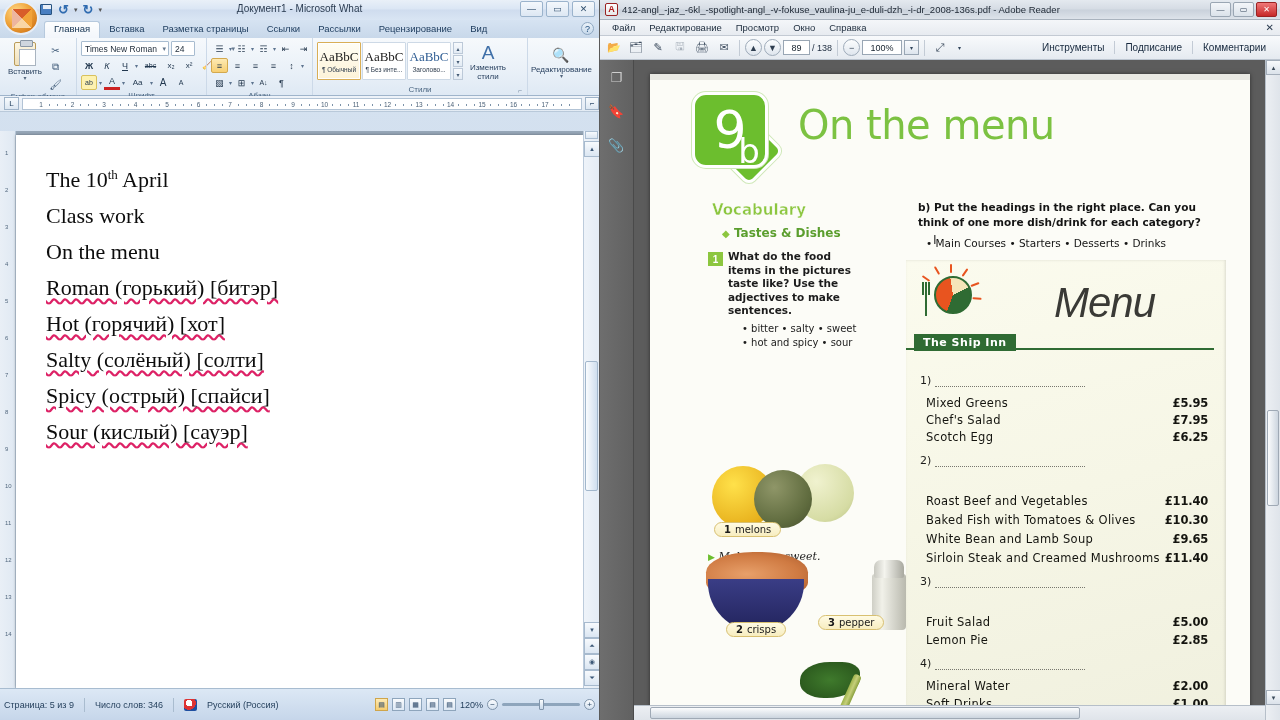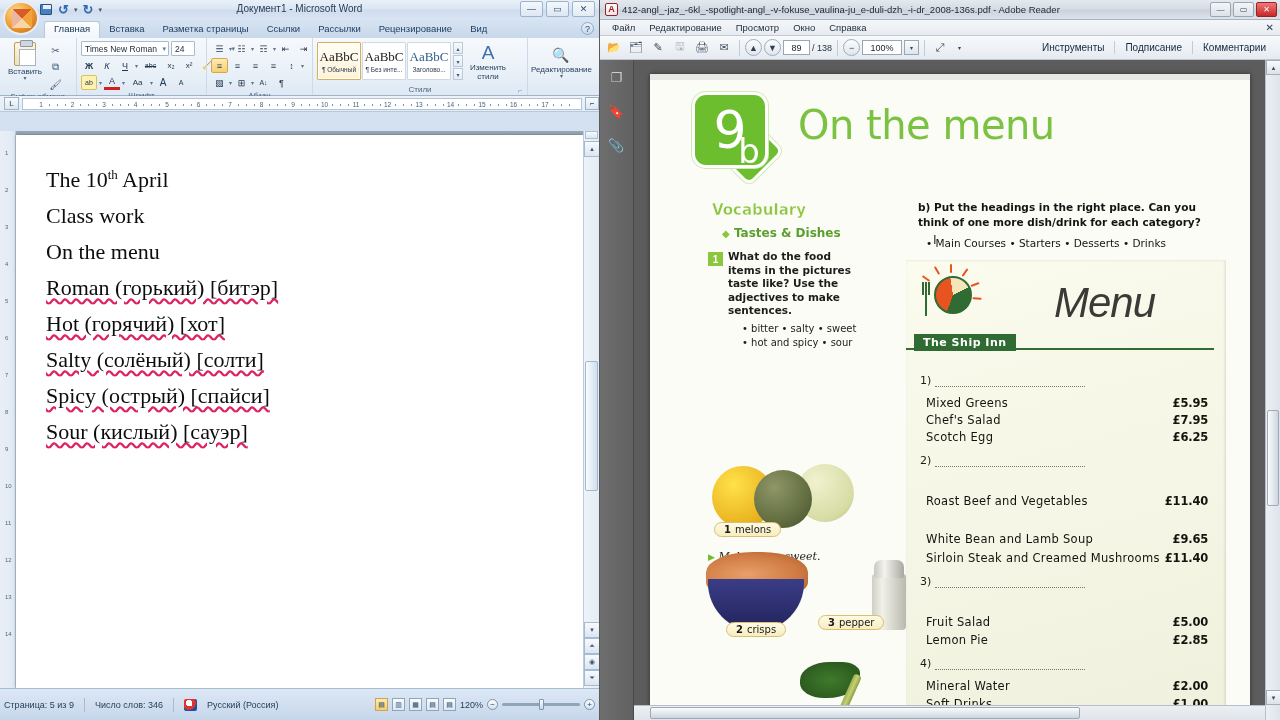--- a/index.html
+++ b/index.html
@@ -498,21 +498,21 @@
     <div class="w-titlebar">
       <div class="w-qat">
         <div class="qat-btn">
             <div class="qat-save"></div>
           </div>
         <div class="qat-btn undo-arrow">↺</div>
         <div class="qat-drop">▾</div>
         <div class="qat-btn redo-arrow">↻</div>
         <div class="qat-drop">▾</div>
       </div>
-      <div class="w-title">Документ1 - Microsoft Word</div>
+      <div class="w-title">Документ1 - Microsoft What</div>
       <div class="w-winbtns">
         <div class="w-wbtn">—</div>
         <div class="w-wbtn">▭</div>
         <div class="w-wbtn close">✕</div>
       </div>
     </div>
 
     <div class="orb">
         <div class="orb-inner"></div>
       </div>
@@ -951,20 +951,24 @@
             </div>
 
             <div class="cat-line" style="top:194px">
               <span>2)</span>
               <span class="dots"></span>
             </div>
             <div class="m-row" style="top:234px">
               <span>Roast Beef and Vegetables</span>
               <span class="price">£11.40</span>
             </div>
+            <div class="m-row" style="top:253px">
+              <span>Baked Fish with Tomatoes &amp; Olives</span>
+              <span class="price">£10.30</span>
+            </div>
             <div class="m-row" style="top:272px">
               <span>White Bean and Lamb Soup</span>
               <span class="price">£9.65</span>
             </div>
             <div class="m-row" style="top:291px">
               <span>Sirloin Steak and Creamed Mushrooms</span>
               <span class="price">£11.40</span>
             </div>
 
             <div class="cat-line" style="top:315px">

